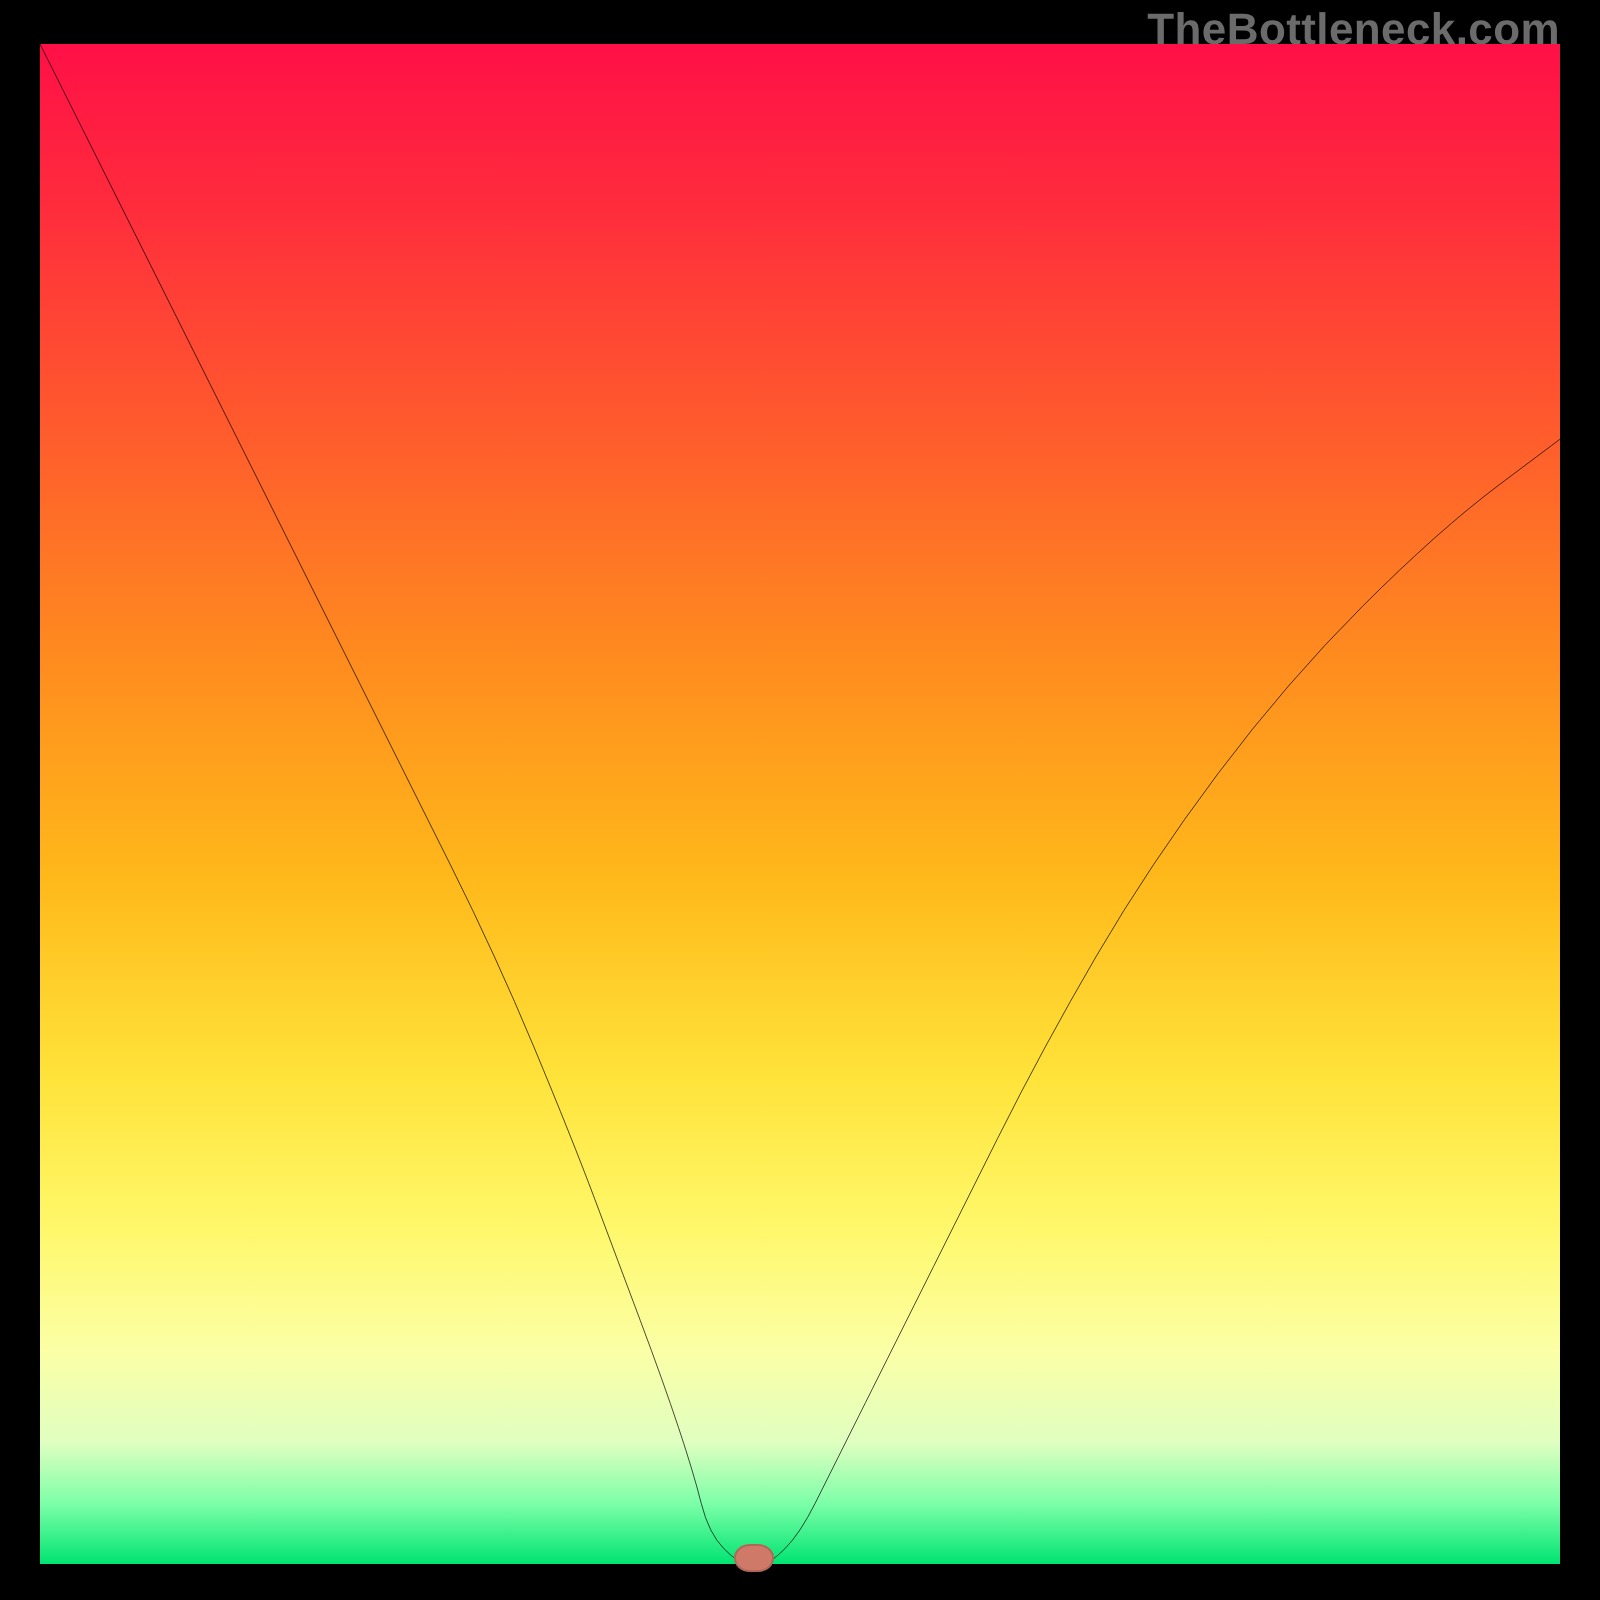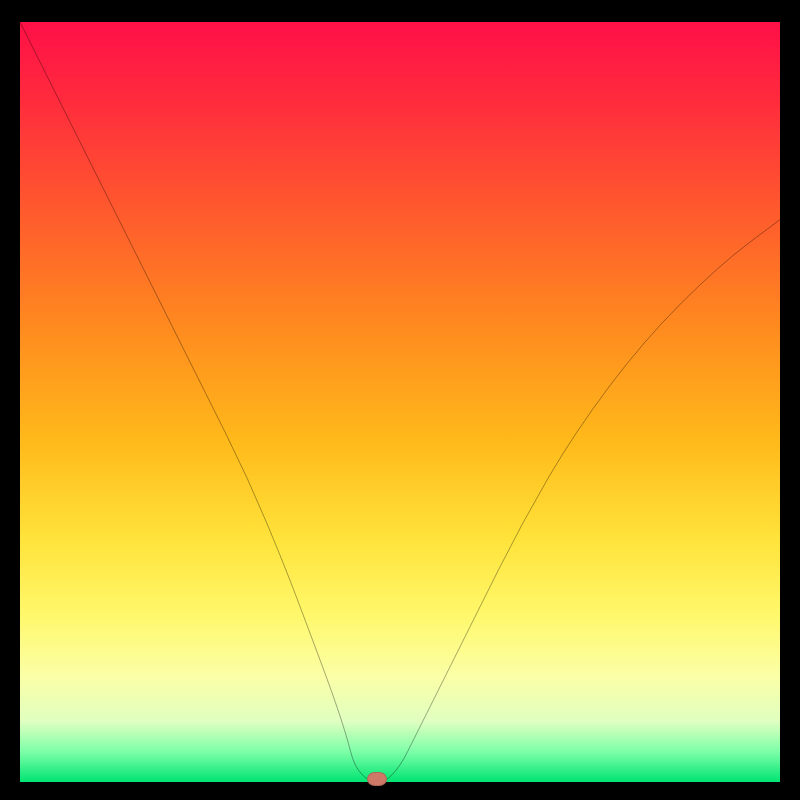--- a/index.html
+++ b/index.html
@@ -58,20 +58,21 @@
     height: 14px;
     border-radius: 8px / 7px;
     background: #cf7a68;
     box-shadow: 0 0 0 1px rgba(0,0,0,0.15) inset;
   }
 </style>
 </head>
 <body>
 
 <div class="frame">
+  <div class="watermark">TheBottleneck.com</div>
 
   <div class="plot-area">
     <div class="gradient"></div>
 
     <svg class="curve" viewBox="0 0 100 100" preserveAspectRatio="none">
       <path id="curve-path" fill="none" stroke="#000" stroke-width="0.35" vector-effect="non-scaling-stroke" stroke-linecap="round" stroke-linejoin="round" d="M 0.00 0.00 Q 0.00 0.00 3.00 6.00 Q 6.00 12.00 9.00 18.00 Q 12.00 24.00 15.00 30.00 Q 18.00 36.00 21.00 42.00 Q 24.00 48.00 27.00 54.00 Q 30.00 60.00 32.50 66.00 Q 35.00 72.00 36.50 76.00 Q 38.00 80.00 39.50 84.00 Q 41.00 88.00 42.00 91.00 Q 43.00 94.00 43.50 96.00 Q 44.00 98.00 45.00 99.00 Q 46.00 100.00 46.50 100.00 Q 47.00 100.00 47.50 100.00 Q 48.00 100.00 49.00 99.00 Q 50.00 98.00 51.00 96.00 Q 52.00 94.00 53.50 91.00 Q 55.00 88.00 57.50 83.00 Q 60.00 78.00 63.00 72.00 Q 66.00 66.00 69.50 60.00 Q 73.00 54.00 77.50 48.00 Q 82.00 42.00 87.00 37.00 Q 92.00 32.00 96.00 29.00 T 100.00 26.00"></path>
     </svg>
 
     <div id="marker" class="marker" style="left: 347.2px; top: 750px; background: rgb(207, 122, 104);"></div>
   </div>

